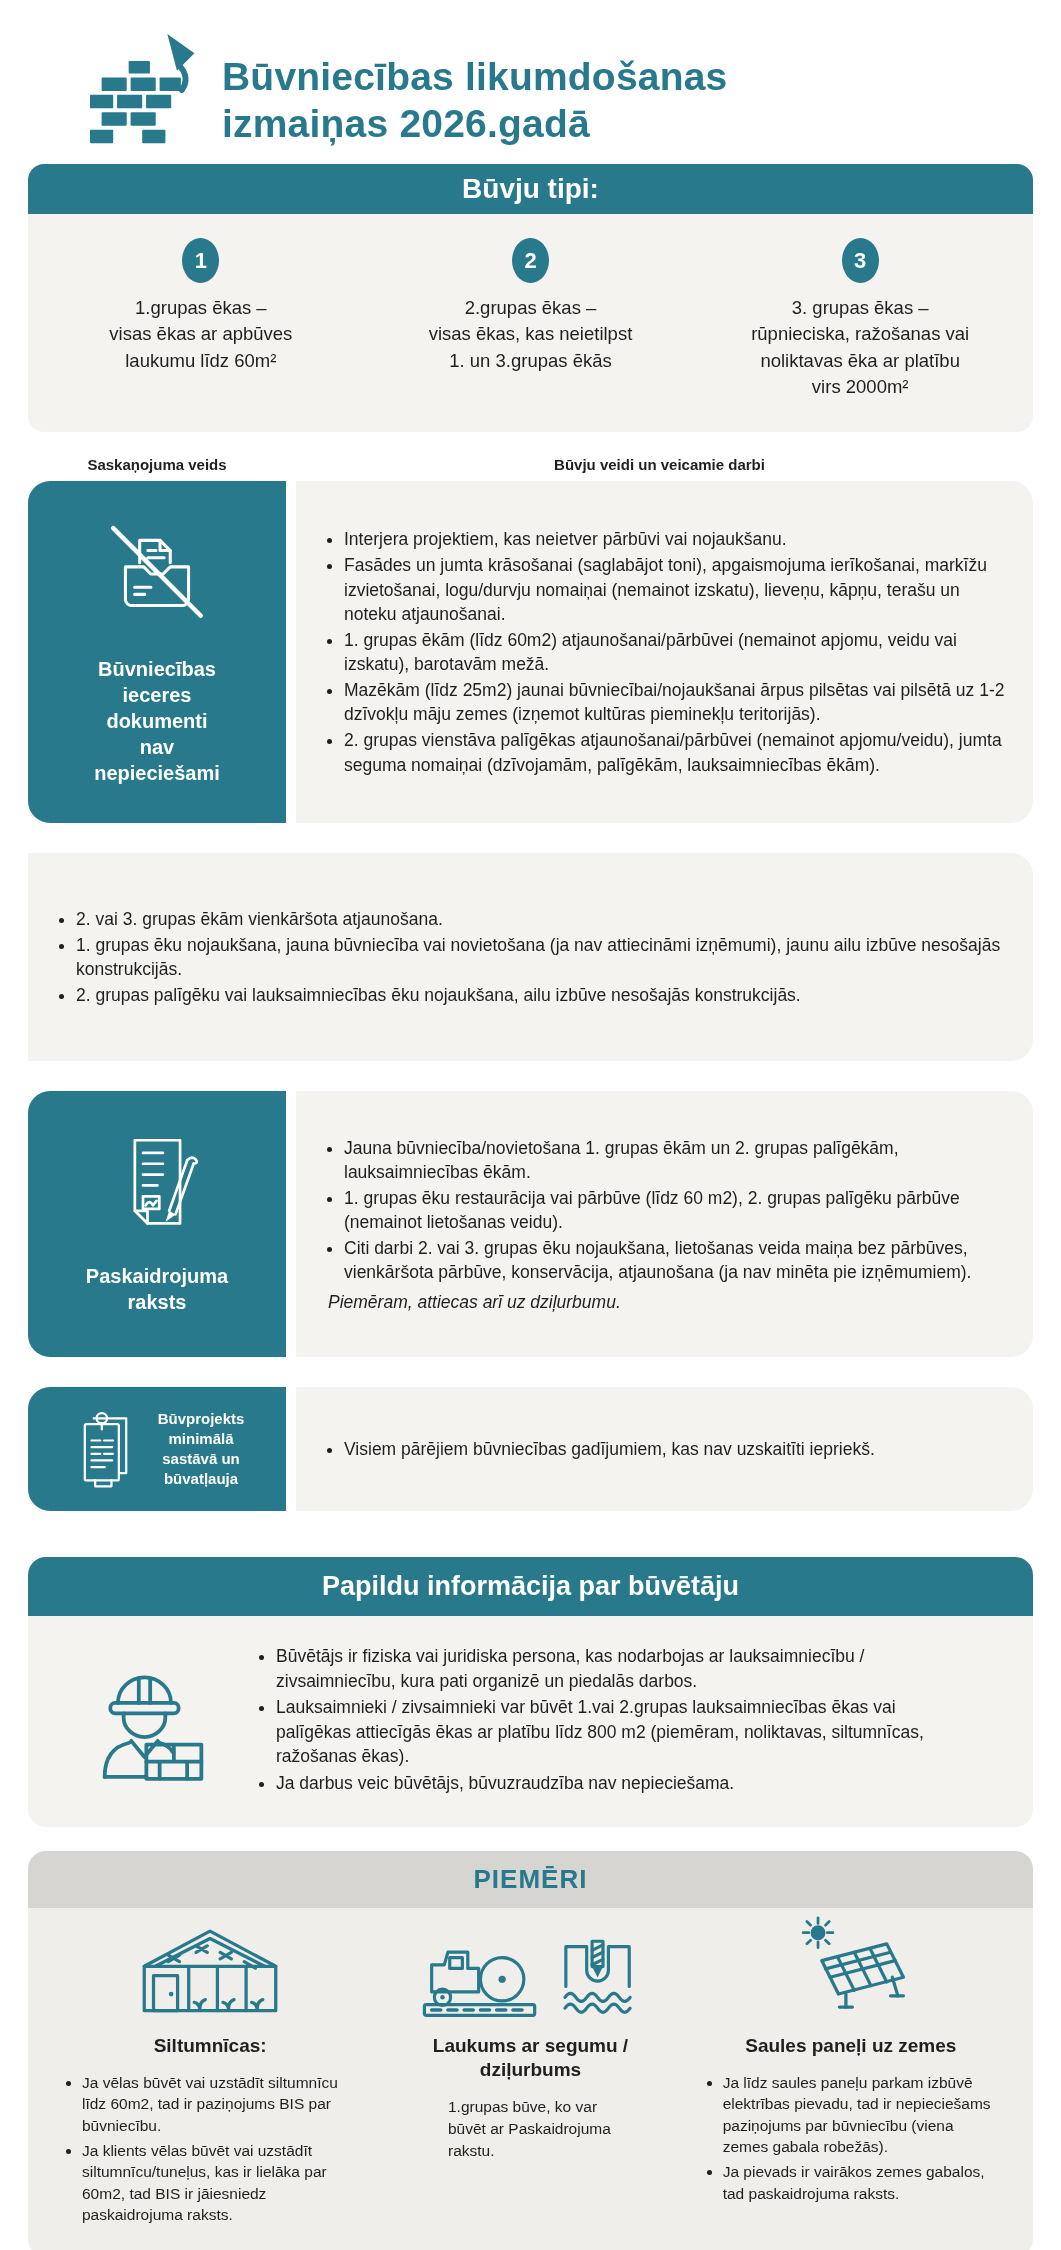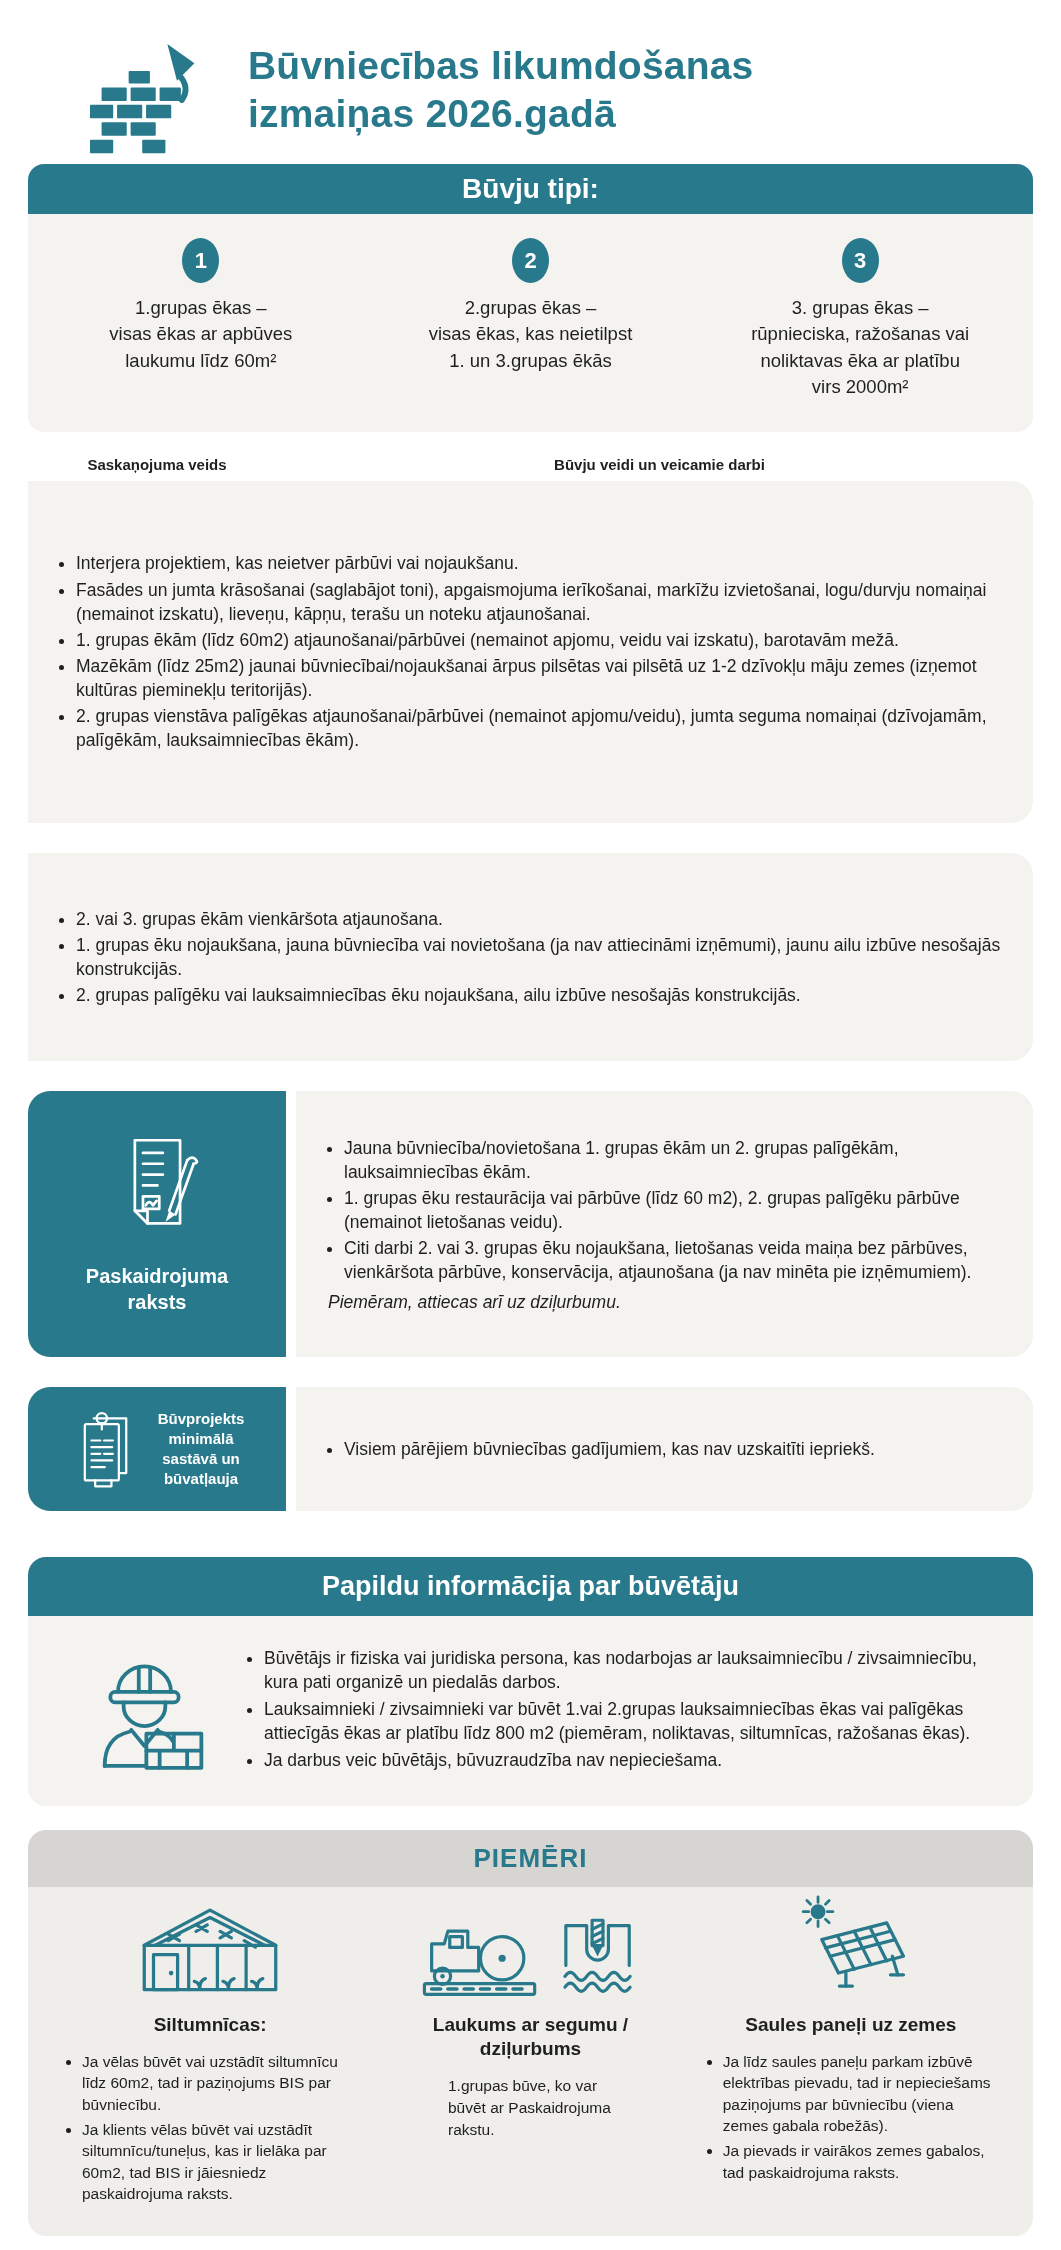--- a/index.html
+++ b/index.html
@@ -11,21 +11,21 @@
   }
   *{box-sizing:border-box;margin:0;padding:0;}
   body{
     width:1061px;height:2250px;background:#ffffff;
     font-family:"Liberation Sans",sans-serif;color:var(--text);
   }
   .container{width:1005px;margin:0 auto;}
   .pre{white-space:pre-line;}
 
   
-  .hero{display:flex;align-items:flex-start;gap:42px;padding:42px 0 0 62px;height:148px;}
+  .hero{display:flex;align-items:flex-end;gap:16px;padding:42px 0 0 62px;height:148px;}
   .hero h1{color:var(--teal);font-size:39px;line-height:1.22;font-weight:bold;letter-spacing:.2px;}
 
   
   .section-types{margin-top:16px;}
   .teal-bar{background:var(--teal);color:#fff;text-align:center;font-weight:bold;
     font-size:28px;padding:9px 0;border-radius:16px 16px 0 0;}
   .types-box{background:var(--light-box);border-radius:0 0 16px 16px;display:flex;
     padding:24px 8px 30px;min-height:218px;}
   .type{flex:1;text-align:center;padding:0 10px;}
   .num{display:inline-flex;width:37px;height:45px;border-radius:50%;background:var(--teal);
@@ -51,21 +51,21 @@
   .note{font-style:italic;margin-top:4px;padding-left:10px;}
   .r1{min-height:342px;} .r2{min-height:208px;} .r3{min-height:266px;} .r4{min-height:124px;margin-bottom:0;}
 
   
   .section-builder{margin-top:46px;}
   .builder-bar{background:var(--teal);color:#fff;text-align:center;font-weight:bold;
     font-size:27px;padding:14px 8px;border-radius:18px 18px 0 0;}
   .builder-box{background:var(--light-box);border-radius:0 0 18px 18px;display:flex;
     align-items:center;gap:28px;padding:26px 44px 30px 52px;min-height:190px;}
   .builder-box ul{font-size:17.5px;line-height:1.4;padding-left:24px;}
-  .builder-box li{margin:2px 4px;}
+  .builder-box li{margin:2px 16px;}
 
   
   .section-examples{margin-top:24px;}
   .piemeri-bar{background:var(--gray-bar);color:var(--teal);text-align:center;font-weight:bold;
     font-size:26px;letter-spacing:1px;padding:13px 0;border-radius:18px 18px 0 0;}
   .piemeri-box{background:var(--piemeri-box);border-radius:0 0 18px 18px;padding:20px 22px 28px;}
   .pcols{display:flex;}
   .pcol{flex:1;padding:0 14px;}
   .pcol-icon{height:92px;display:flex;align-items:flex-end;justify-content:center;gap:14px;}
   .pcol-title{text-align:center;font-weight:bold;font-size:19px;line-height:1.25;
@@ -129,20 +129,37 @@
       </div>
     </div>
   </section>
 
   <div class="table-headers">
     <div class="th-left">Saskaņojuma veids</div>
     <div class="th-right">Būvju veidi un veicamie darbi</div>
   </div>
 
   <div class="trow r1">
+    <div class="trow-left">
+      <span>
+        <svg viewBox="0 0 110 110" width="112" height="112" class="icon-stroke">
+          <path d="M38,44 V22 h20 l10,10 v12"></path>
+          <path d="M58,22 v10 h10"></path>
+          <path d="M46,32 h8 M46,39 h16"></path>
+          <path d="M24,48 h18 l7,7 h12 l7,-7 h18 v32 a6,6 0 0 1 -6,6 H30 a6,6 0 0 1 -6,-6 z"></path>
+          <path d="M33,68 h16 M33,75 h10"></path>
+          <path d="M12,10 L98,96" stroke-width="4.5"></path>
+        </svg>
+      </span>
+      <div class="lbl pre">Būvniecības
+ieceres
+dokumenti
+nav
+nepieciešami</div>
+    </div>
     <div class="trow-right">
       <ul>
           <li>Interjera projektiem, kas neietver pārbūvi vai nojaukšanu.</li>
           <li>Fasādes un jumta krāsošanai (saglabājot toni), apgaismojuma ierīkošanai, markīžu izvietošanai, logu/durvju nomaiņai (nemainot izskatu), lieveņu, kāpņu, terašu un noteku atjaunošanai.</li>
           <li>1. grupas ēkām (līdz 60m2) atjaunošanai/pārbūvei (nemainot apjomu, veidu vai izskatu), barotavām mežā.</li>
           <li>Mazēkām (līdz 25m2) jaunai būvniecībai/nojaukšanai ārpus pilsētas vai pilsētā uz 1-2 dzīvokļu māju zemes (izņemot kultūras pieminekļu teritorijās).</li>
           <li>2. grupas vienstāva palīgēkas atjaunošanai/pārbūvei (nemainot apjomu/veidu), jumta seguma nomaiņai (dzīvojamām, palīgēkām, lauksaimniecības ēkām).</li>
         </ul>
     </div>
   </div>

